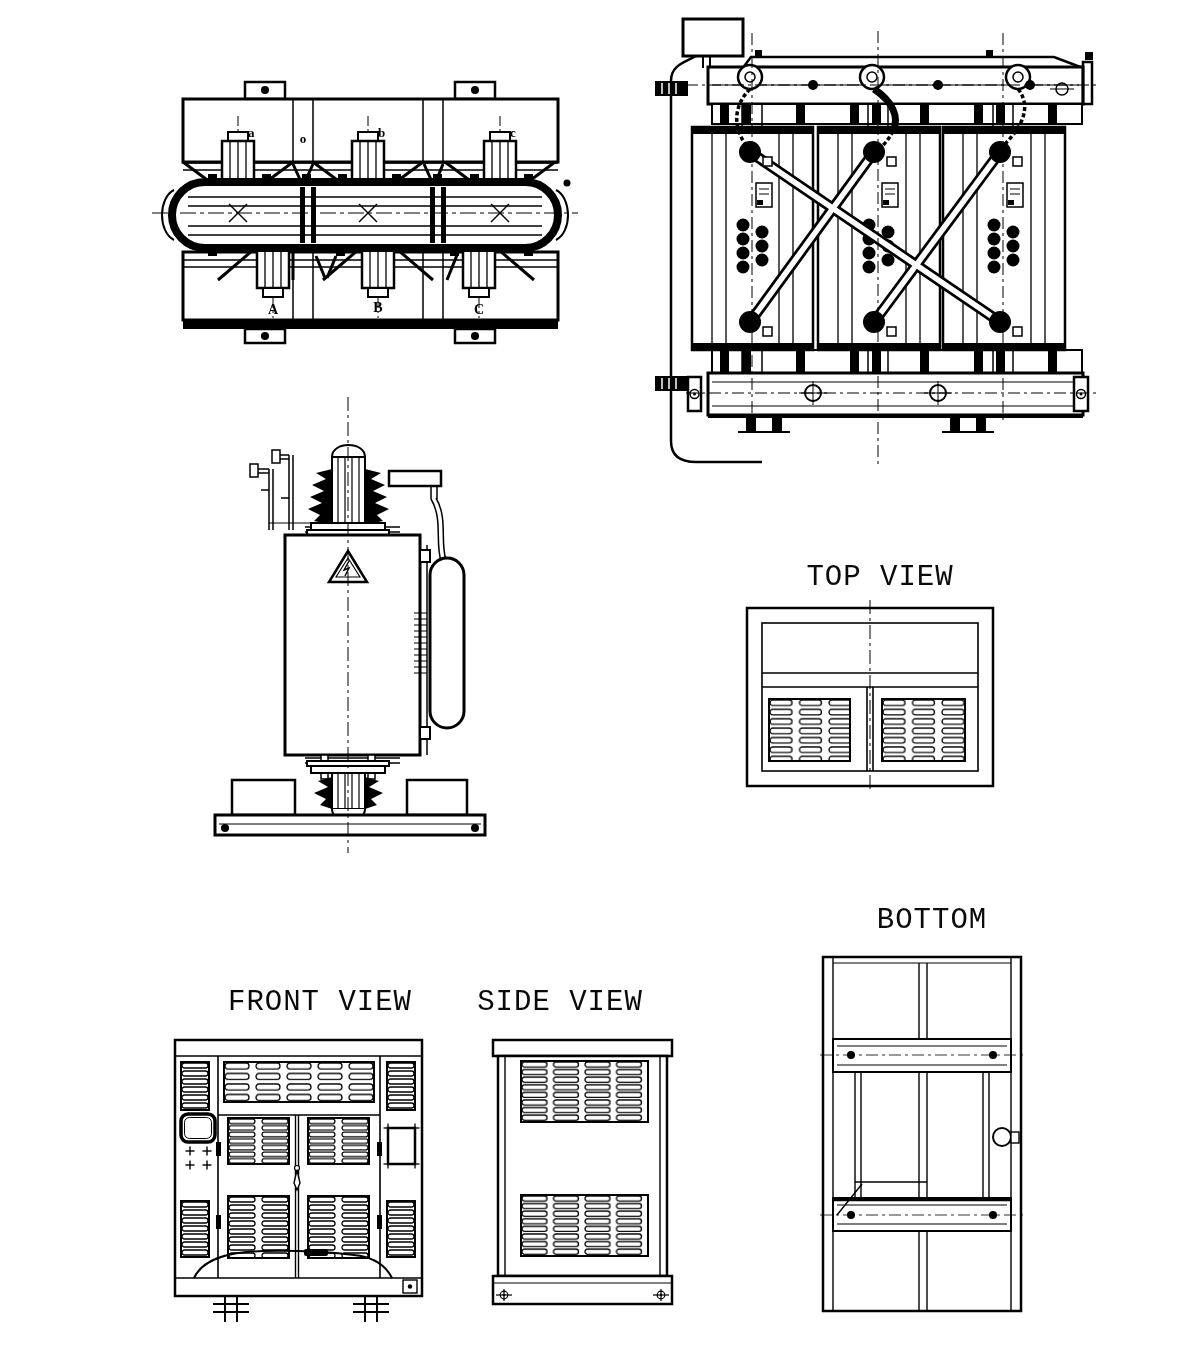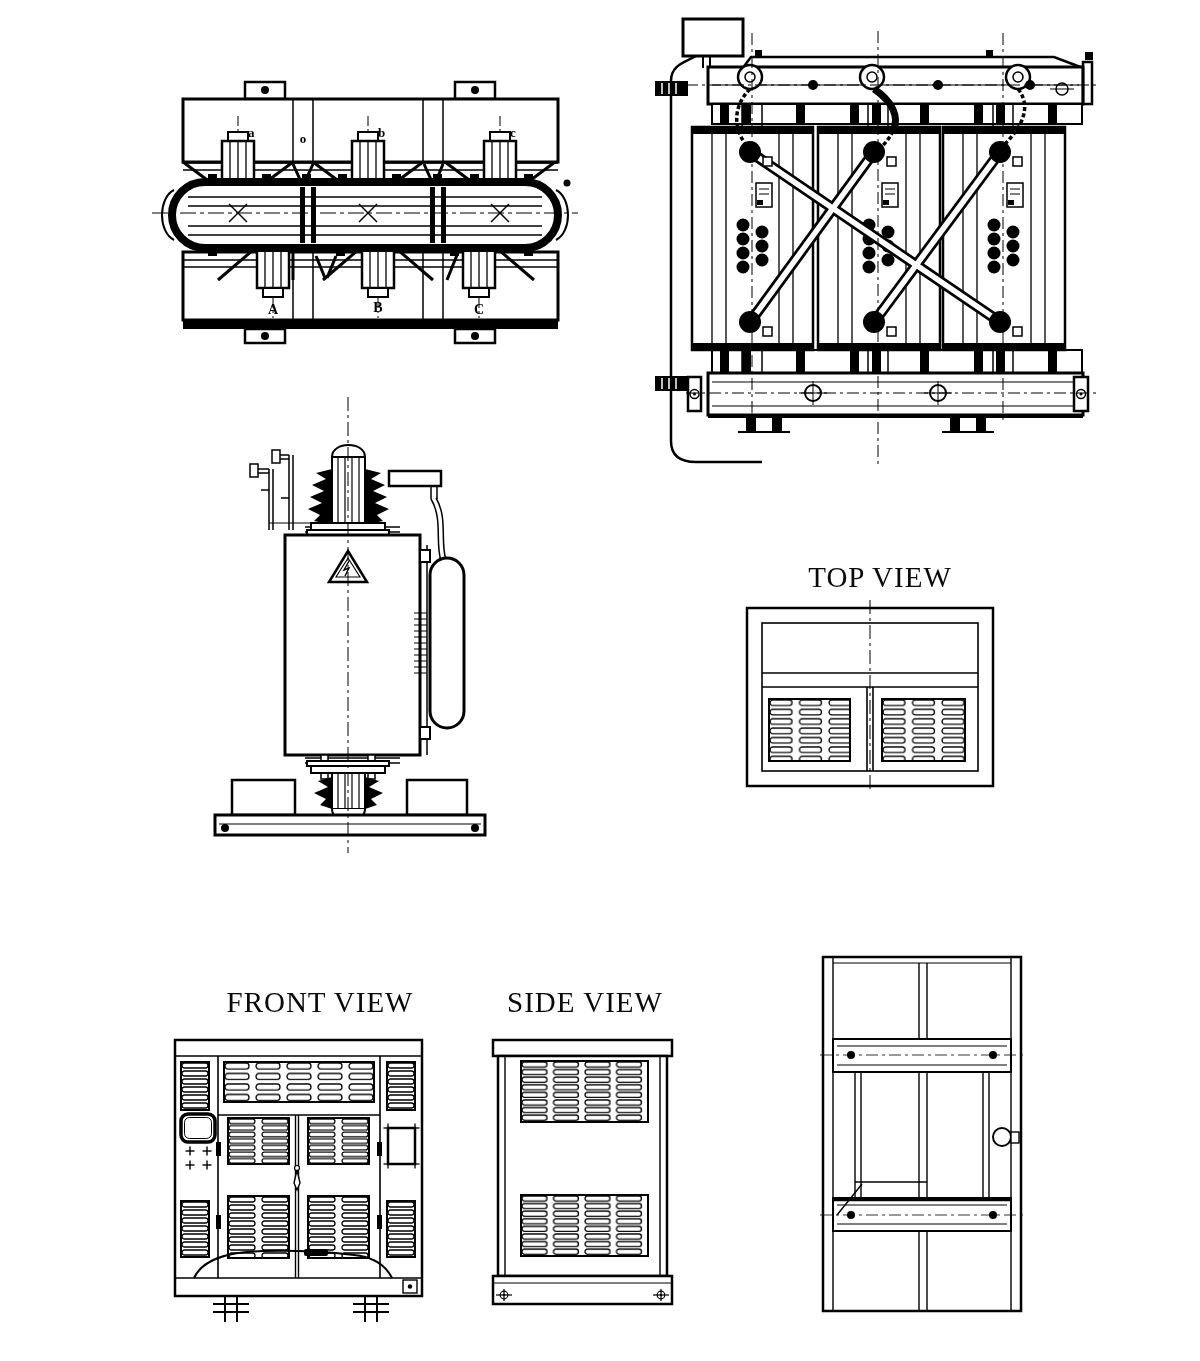--- a/index.html
+++ b/index.html
@@ -1,18 +1,18 @@
 <!DOCTYPE html>
 <html><head>
 <meta charset="utf-8">
 <style>
   html,body{margin:0;padding:0;background:#fff;}
   #canvas{position:relative;width:1200px;height:1361px;background:#fff;overflow:hidden;
           font-family:"Liberation Serif",serif;}
-  .vtitle{position:absolute;font-family:Liberation Serif, serif;font-size:29px;color:#0a0a0a;
+  .vtitle{position:absolute;font-family:Liberation Mono, monospace;font-size:29px;color:#0a0a0a;
           text-align:center;letter-spacing:1px;white-space:nowrap;}
   svg{position:absolute;}
   svg text{font-family:"Liberation Serif",serif;font-weight:bold;fill:#000;stroke:none;}
 </style>
 </head>
 <body>
 
 <div id="canvas">
 
   <svg style="left:150px;top:50px" width="430" height="300" viewBox="0 0 430 300">
@@ -488,20 +488,21 @@
       <g transform="translate(27,99)">
           <rect width="81" height="62" fill="url(#tvp)"></rect>
         </g>
       <g transform="translate(140,99)">
           <rect width="83" height="62" fill="url(#tvp)"></rect>
         </g>
       <line x1="128" y1="0" x2="128" y2="193" stroke-width="1" stroke-dasharray="14 4 3 4"></line>
     </g>
   </svg>
 
+  <div class="vtitle" style="left:832px;top:904px;width:200px">BOTTOM</div>
   <svg style="left:820px;top:953px" width="204" height="360" viewBox="0 0 204 360">
     <g stroke="#000" fill="none" stroke-width="2">
       <rect x="3" y="4" width="198" height="354" stroke-width="2.5" fill="#fff"></rect>
       <line x1="13" y1="4" x2="13" y2="358" stroke-width="1.4"></line>
       <line x1="191" y1="4" x2="191" y2="358" stroke-width="1.4"></line>
       <line x1="13" y1="10" x2="191" y2="10" stroke-width="1.2"></line>
 
       <line x1="99" y1="10" x2="99" y2="86" stroke-width="1.4"></line>
         <line x1="107" y1="10" x2="107" y2="86" stroke-width="1.4"></line>
       <line x1="99" y1="119" x2="99" y2="245" stroke-width="1.4"></line>
@@ -630,21 +631,21 @@
         <line x1="45" y1="266" x2="81" y2="266"></line>
           <line x1="45" y1="274" x2="81" y2="274"></line>
         <line x1="197" y1="258" x2="197" y2="284"></line>
           <line x1="209" y1="258" x2="209" y2="284"></line>
         <line x1="185" y1="266" x2="221" y2="266"></line>
           <line x1="185" y1="274" x2="221" y2="274"></line>
       </g>
     </g>
   </svg>
 
-  <div class="vtitle" style="left:485px;top:986px;width:200px">SIDE VIEW</div>
+  <div class="vtitle" style="left:460px;top:986px;width:200px">SIDE VIEW</div>
   <svg style="left:490px;top:1038px" width="186" height="270" viewBox="0 0 186 270">
     <defs>
       <pattern id="svp" width="31.5" height="7.6" patternUnits="userSpaceOnUse">
         <rect x="1" y="1" width="25" height="5" rx="2.5" fill="#fff" stroke="#000" stroke-width="1.3"></rect>
       </pattern>
     </defs>
     <g stroke="#000" fill="none" stroke-width="2">
       <rect x="3" y="2" width="179" height="16" stroke-width="2.5" fill="#fff"></rect>
       <rect x="8" y="18" width="169" height="220" stroke-width="2.5" fill="#fff"></rect>
       <line x1="15" y1="18" x2="15" y2="238" stroke-width="1.4"></line>

